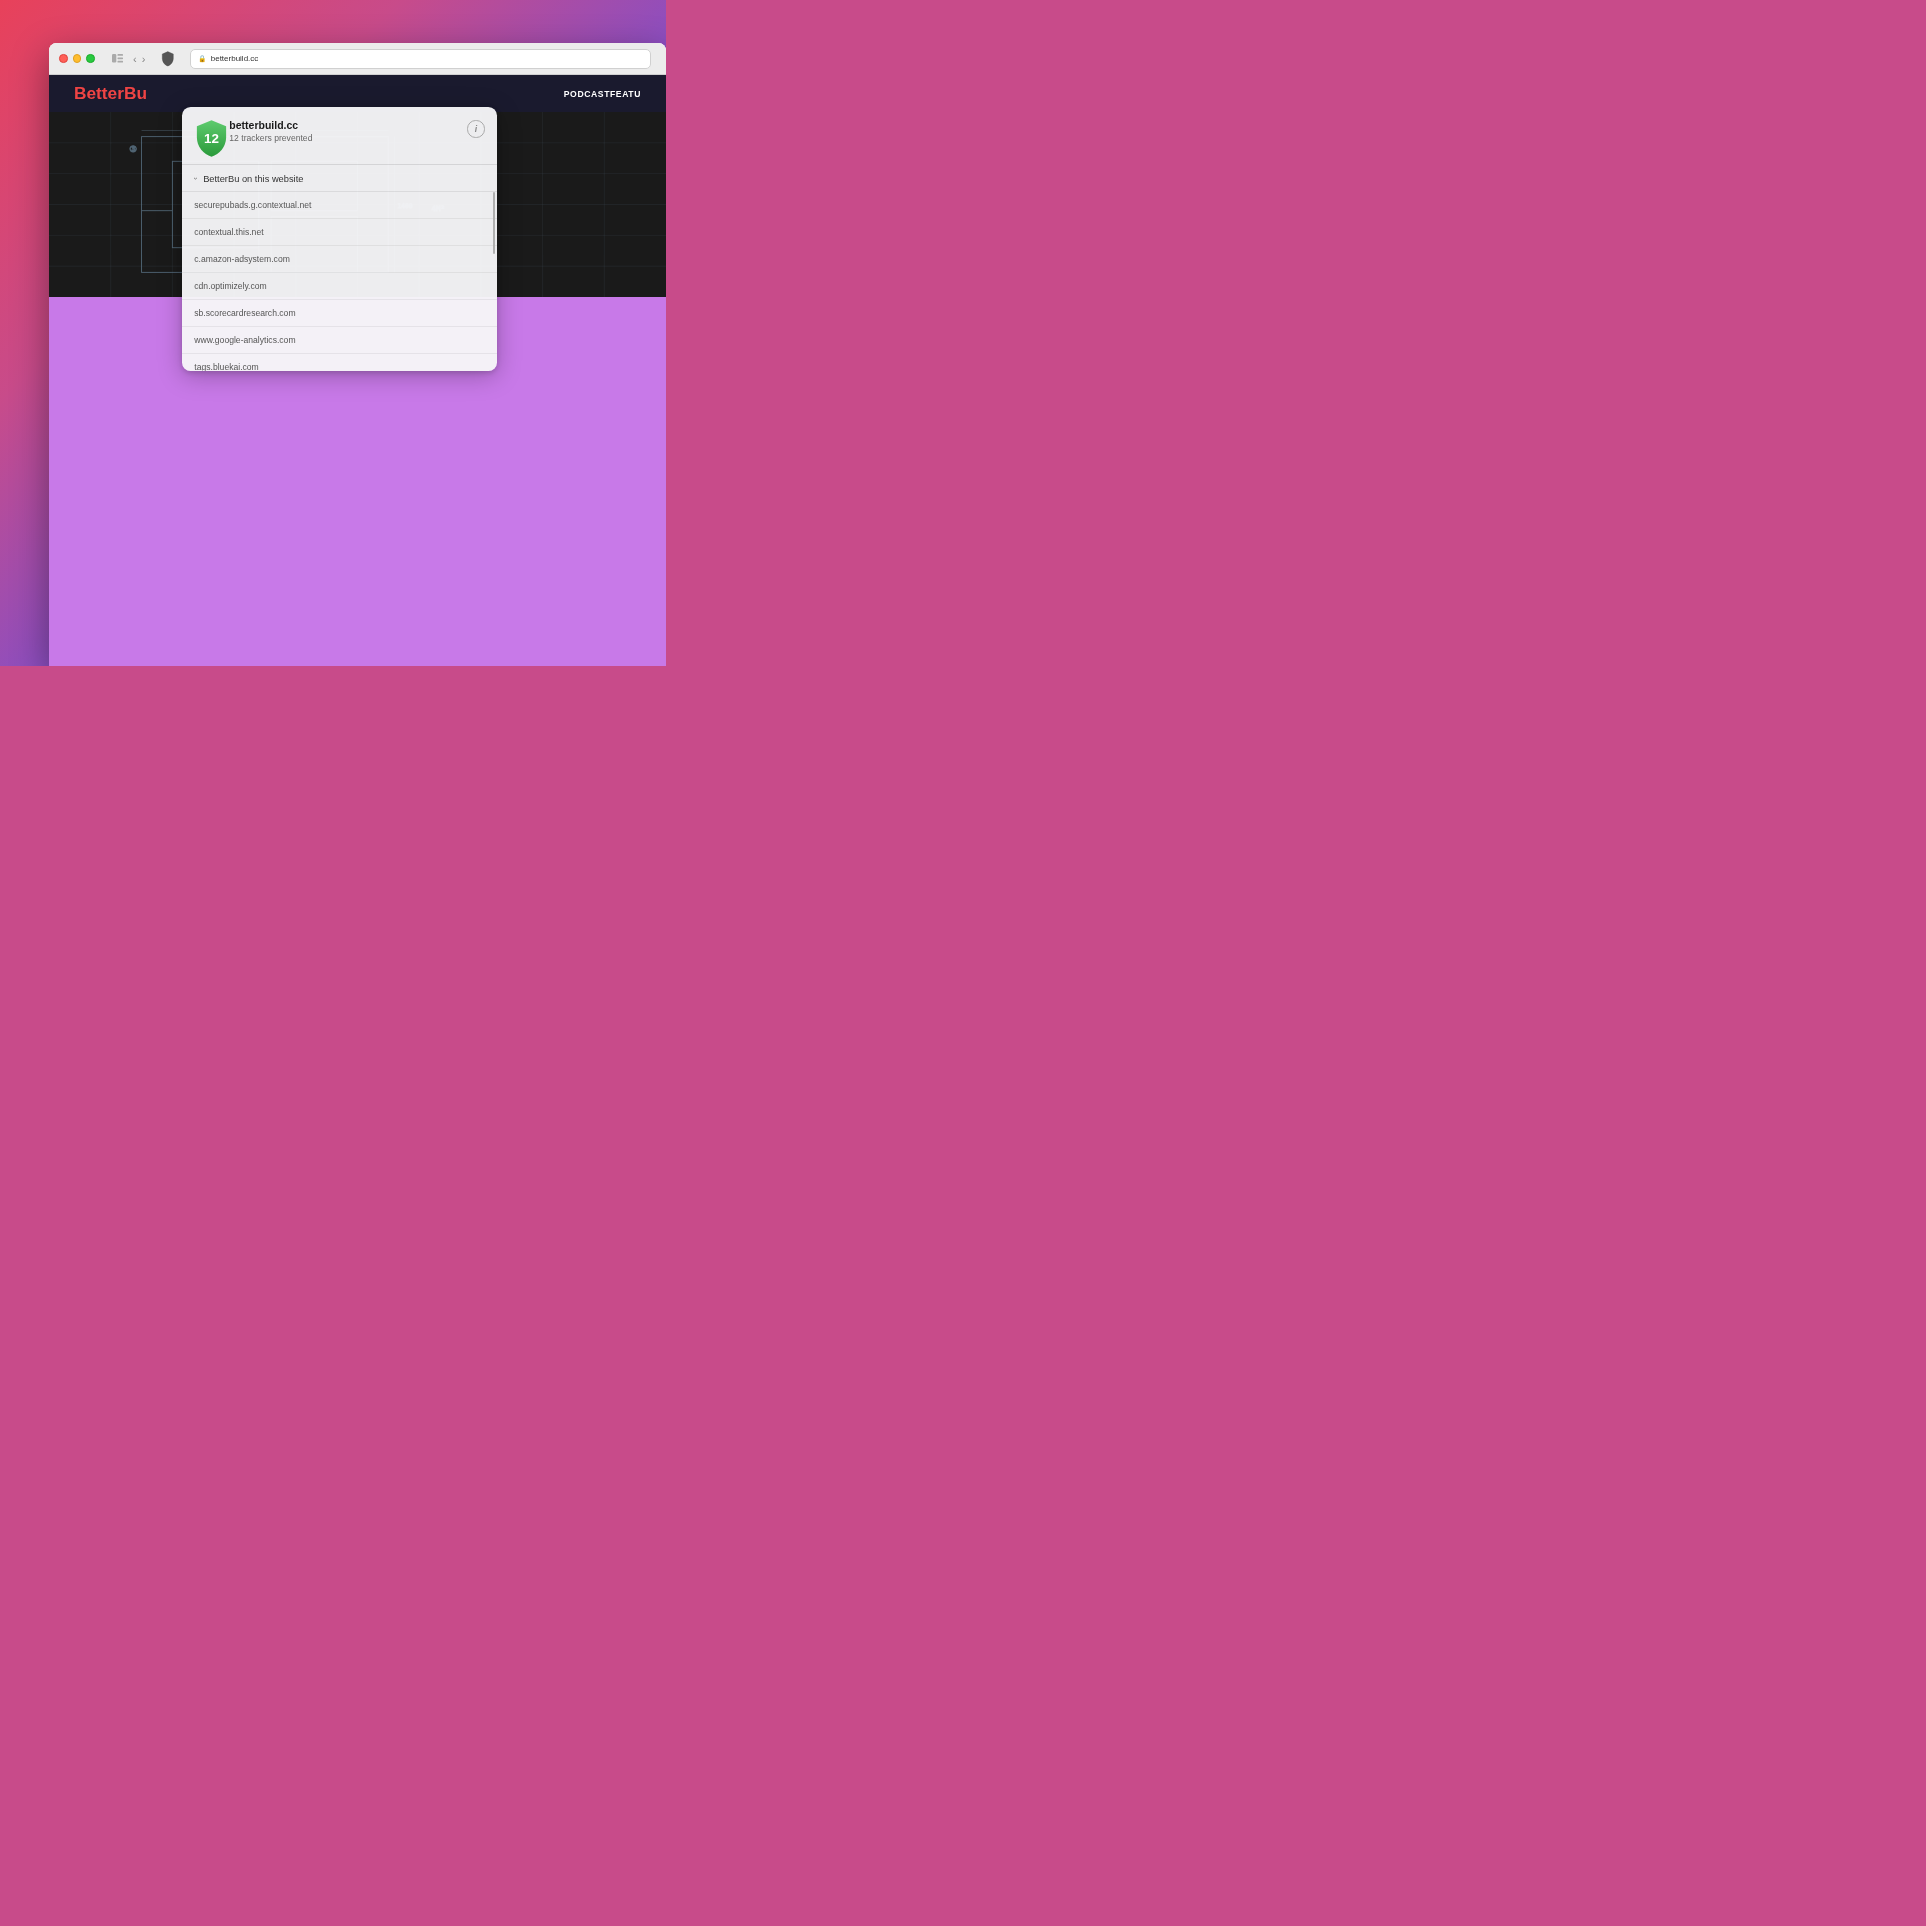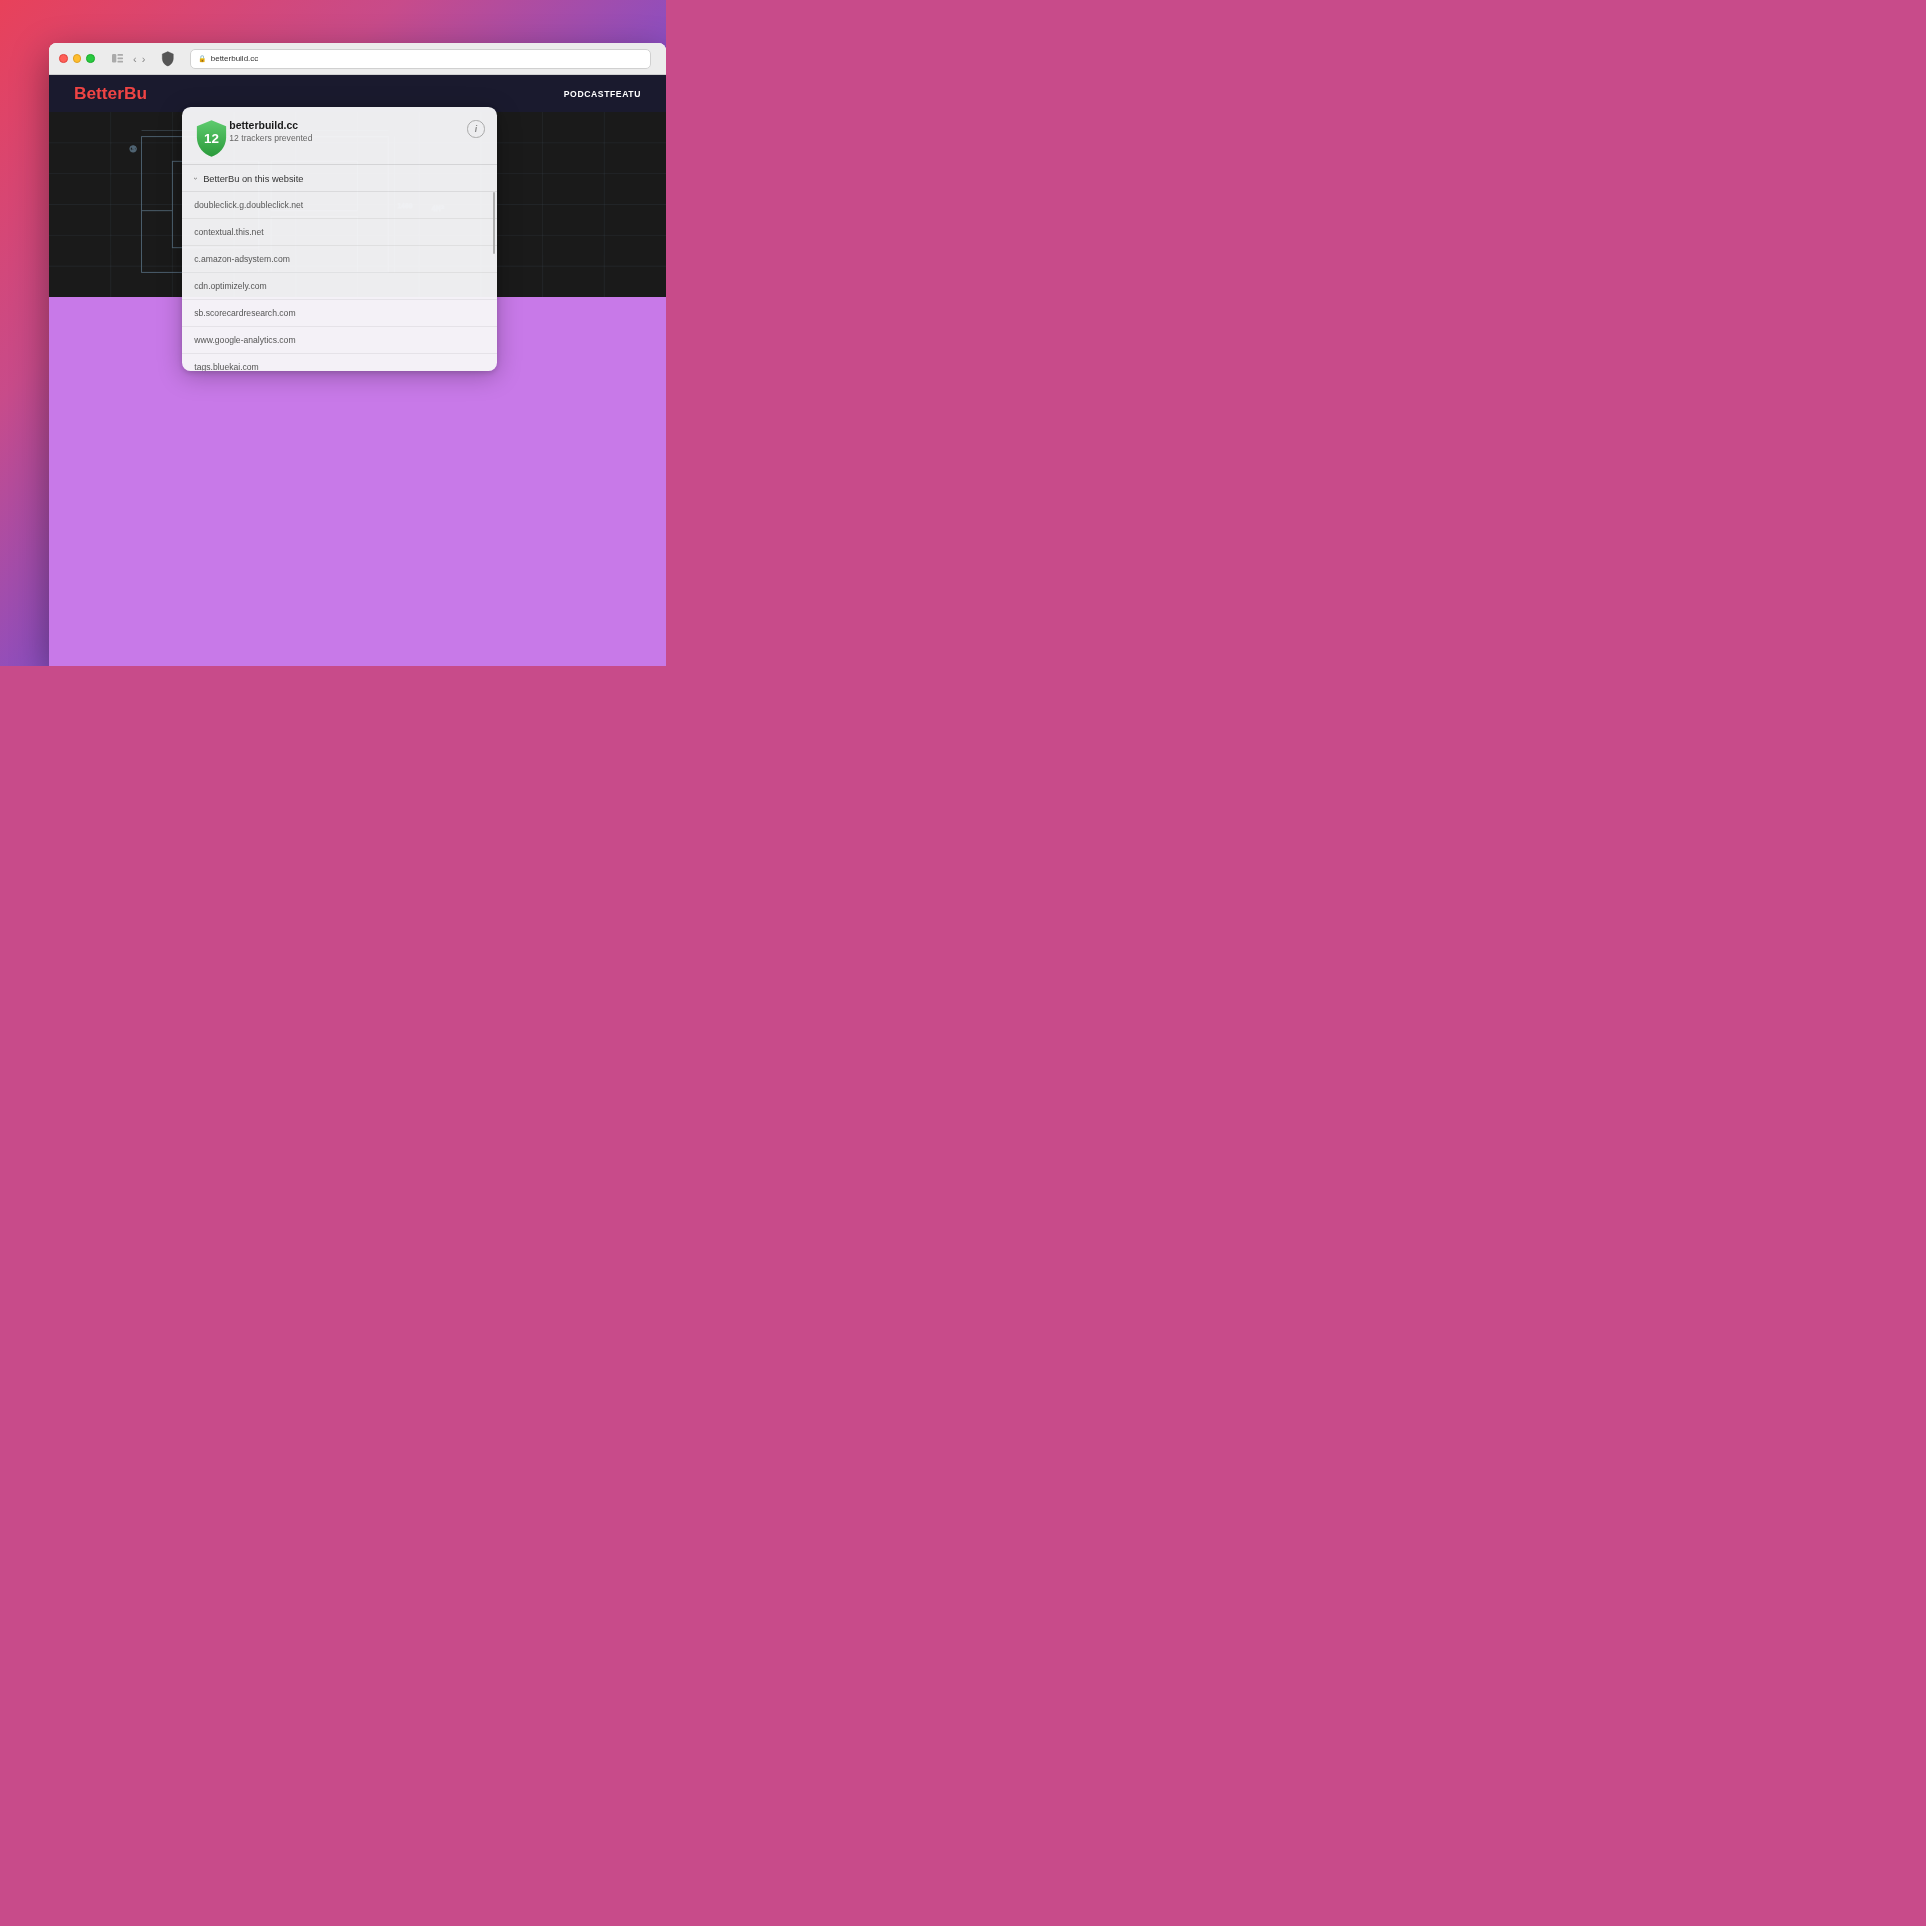--- a/index.html
+++ b/index.html
@@ -477,21 +477,21 @@
         </div>
       </div>
 
       <div class="tracker-section">
         <div class="tracker-section-header">
           <span class="chevron-icon" style="transform: rotate(90deg); display:inline-block;">›</span>
           <span class="tracker-section-title">BetterBu on this website</span>
         </div>
 
         <div class="tracker-list-container">
-          <div class="tracker-item">doubleclick.g.doubleclick.net</div>
+          <div class="tracker-item">securepubads.g.contextual.net</div>
           <div class="tracker-item">contextual.this.net</div>
           <div class="tracker-item">c.amazon-adsystem.com</div>
           <div class="tracker-item">cdn.optimizely.com</div>
           <div class="tracker-item">sb.scorecardresearch.com</div>
           <div class="tracker-item">www.google-analytics.com</div>
           <div class="tracker-item">tags.bluekai.com</div>
 
           <div class="scrollbar-indicator">
             <div class="scrollbar-thumb"></div>
           </div>

